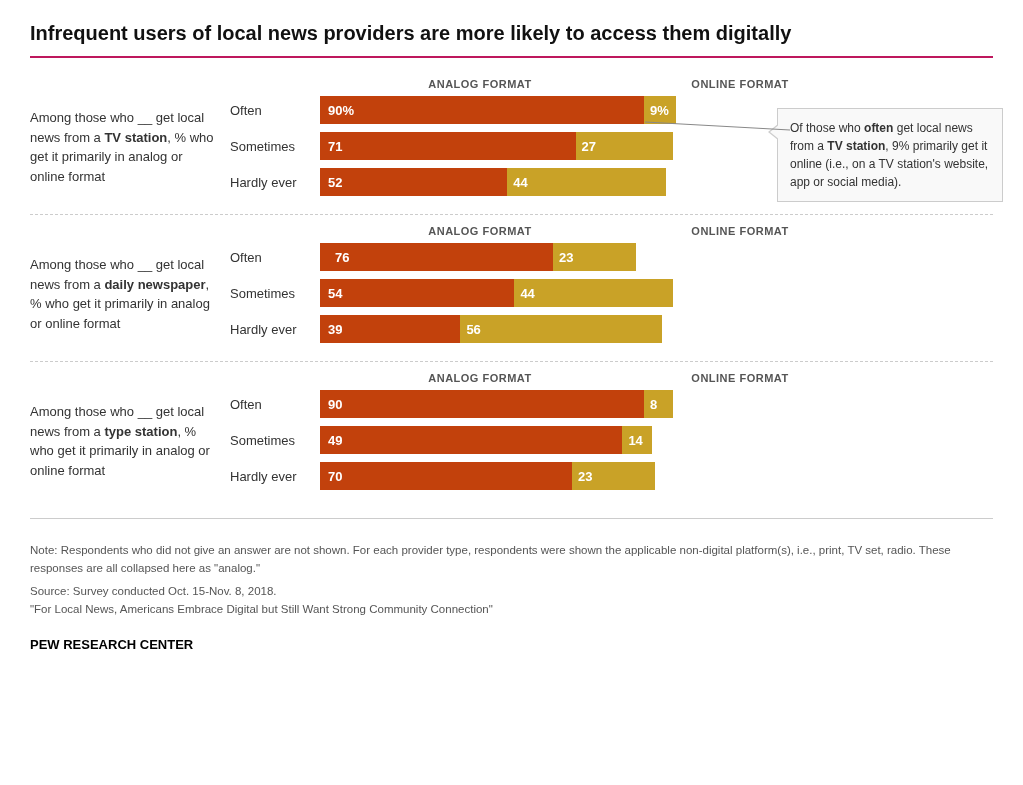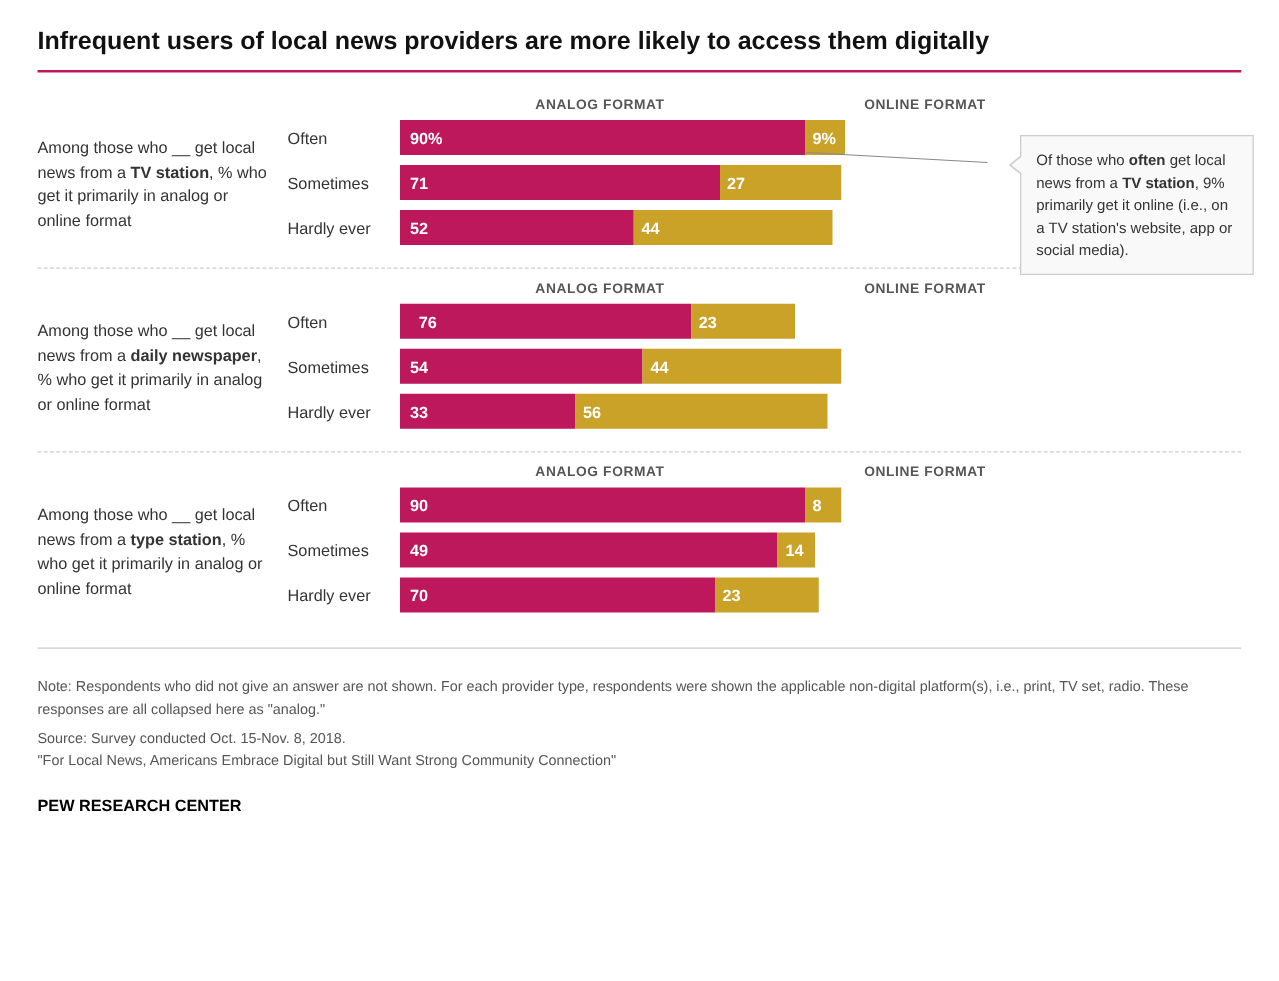--- a/index.html
+++ b/index.html
@@ -76,21 +76,21 @@
       width: 90px;
       min-width: 90px;
       color: #333;
     }
     .bars-container {
       display: flex;
       align-items: center;
       flex: 1;
     }
     .bar-analog {
-      background: #be185d;
+      background: #c2410c;
       height: 28px;
       display: flex;
       align-items: center;
       padding-left: 8px;
       color: #fff;
       font-size: 13px;
       font-weight: bold;
     }
     .bar-online {
       background: #c9a227;
@@ -177,21 +177,21 @@
             <div class="bar-online" style="width: 97.2px;">27</div>
           </div>
         </div>
         <div class="bar-row">
           <div class="bar-label">Hardly ever</div>
           <div class="bars-container">
             <div class="bar-analog" style="width: 187.2px;">52</div>
             <div class="bar-online" style="width: 158.4px;">44</div>
           </div>
         </div>
-        <div class="tooltip-box" style="position: absolute; top: 30px; right: -10px; width: 187px;"><div class="tooltip-arrow"></div><div class="tooltip-arrow-inner"></div>Of those who <strong>often</strong> get local news from a <strong>TV station</strong>, 9% primarily get it online (i.e., on a TV station's website, app or social media).</div>
+        <div class="tooltip-box" style="position: absolute; top: 30px; right: -10px; width: 226px;"><div class="tooltip-arrow"></div><div class="tooltip-arrow-inner"></div>Of those who <strong>often</strong> get local news from a <strong>TV station</strong>, 9% primarily get it online (i.e., on a TV station's website, app or social media).</div>
         <svg style="position: absolute; top: 0px; left: 0px; pointer-events: none; width: 100%; height: 100%; overflow: visible;">
           <line x1="415" y1="44" x2="560" y2="52" stroke="#888" stroke-width="1"></line>
         </svg>
       </div>
     </div>
     <div class="section">
       <div class="label-col">Among those who __ get local news from a <strong>daily newspaper</strong>, % who get it primarily in analog or online format</div>
       <div class="chart-col" style="position: relative;">
         <div class="chart-headers" style="padding-left: 90px;">
           <div class="header-analog">ANALOG FORMAT</div>
@@ -207,21 +207,21 @@
         <div class="bar-row">
           <div class="bar-label">Sometimes</div>
           <div class="bars-container">
             <div class="bar-analog" style="width: 194.4px;">54</div>
             <div class="bar-online" style="width: 158.4px;">44</div>
           </div>
         </div>
         <div class="bar-row">
           <div class="bar-label">Hardly ever</div>
           <div class="bars-container">
-            <div class="bar-analog" style="width: 140.4px;">33</div>
+            <div class="bar-analog" style="width: 140.4px;">39</div>
             <div class="bar-online" style="width: 201.6px;">56</div>
           </div>
         </div>
       </div>
     </div>
     <div class="section">
       <div class="label-col">Among those who __ get local news from a <strong>type station</strong>, % who get it primarily in analog or online format</div>
       <div class="chart-col" style="position: relative;">
         <div class="chart-headers" style="padding-left: 90px;">
           <div class="header-analog">ANALOG FORMAT</div>

